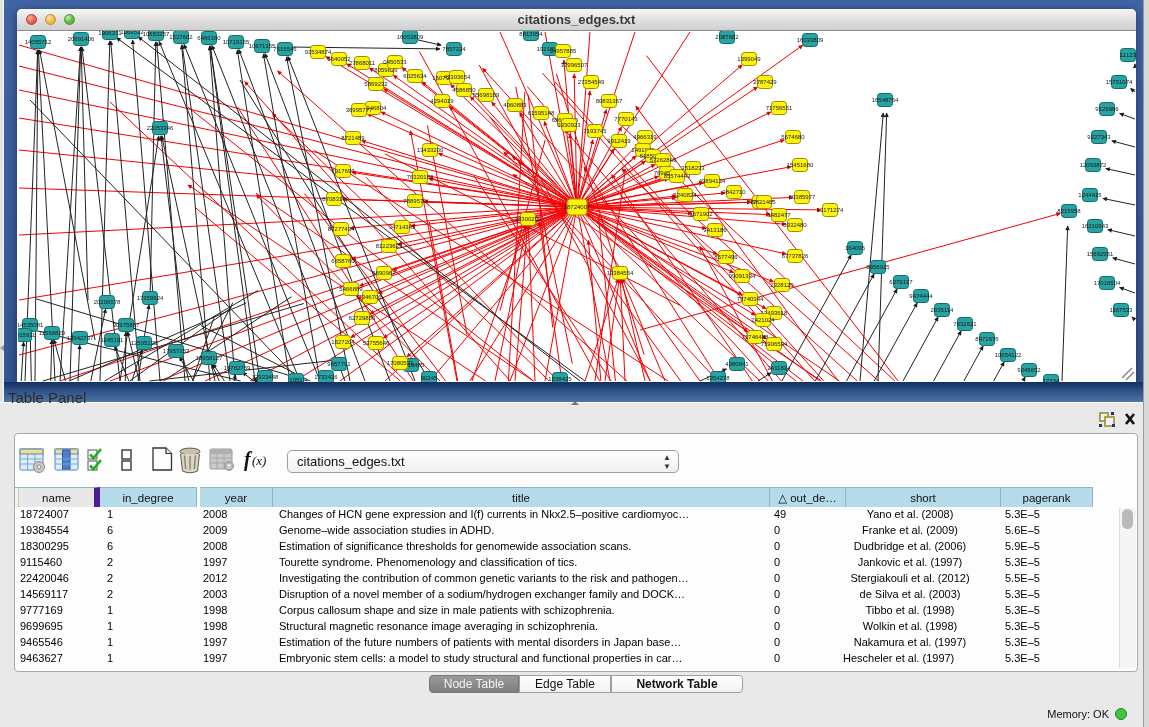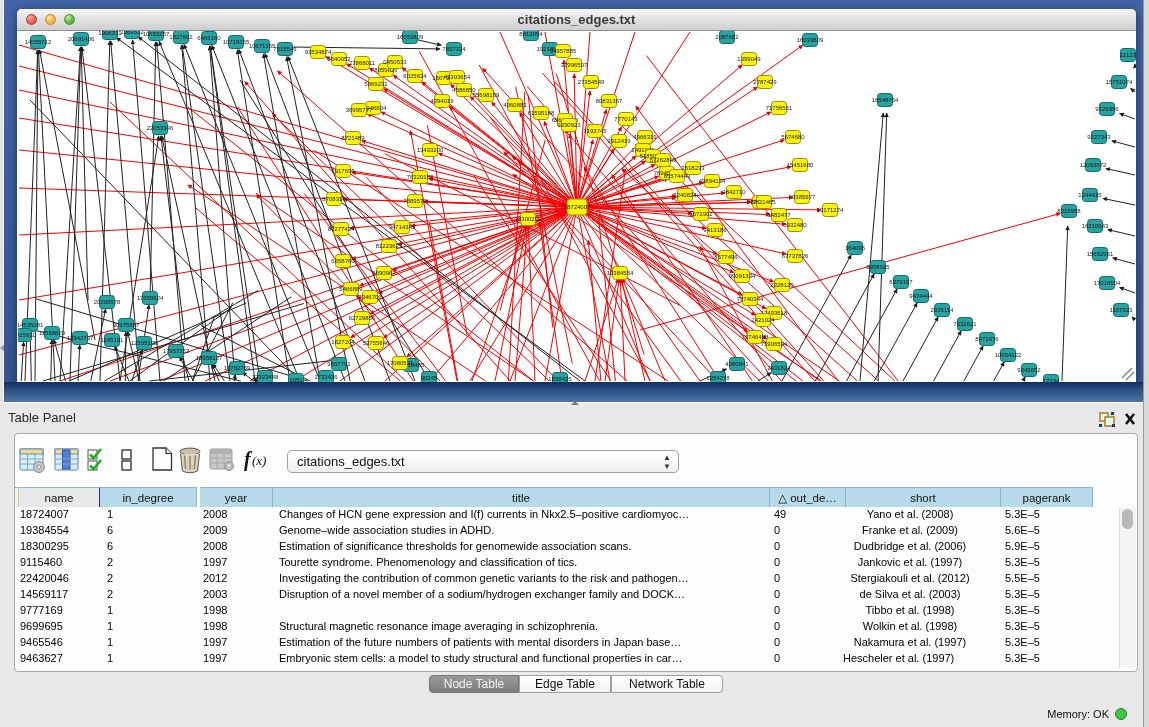--- a/index.html
+++ b/index.html
@@ -4,21 +4,21 @@
 body {width:1149px;height:727px;position:relative;overflow:hidden;font-family:"Liberation Sans",sans-serif;background:#e9e9e9;}
 #desk {position:absolute;left:4px;top:0;width:1139px;height:402px;background:linear-gradient(180deg,#4064a6 0%,#395b9d 60%,#33548f 100%);}
 #lstrip {position:absolute;left:0;top:0;width:4px;height:402px;background:#e3e3e3;border-right:1px solid #f8f8f8;}
 #rstrip {position:absolute;left:1143px;top:0;width:6px;height:402px;background:#d8d8d8;border-left:1px solid #9a9a9a;}
 #win {position:absolute;left:17px;top:9px;width:1119px;height:373px;border-radius:5px 5px 0 0;box-shadow:0 2px 10px rgba(0,0,0,0.45);background:#fff;}
 #tbar {position:absolute;left:0;top:0;width:100%;height:22px;border-radius:5px 5px 0 0;background:linear-gradient(180deg,#f6f6f6 0%,#e3e3e3 45%,#cfcfcf 100%);border-bottom:1px solid #8e8e8e;}
 #tbar .tl {position:absolute;top:4.5px;width:11px;height:11px;border-radius:50%;}
 #title {position:absolute;left:0;right:0;top:3px;text-align:center;font-size:13px;font-weight:bold;color:#3a3a3a;}
 #bluestrip {position:absolute;left:4px;top:382px;width:1139px;height:20px;background:linear-gradient(180deg,#13305d 0%,#2c4f86 40%,#50759f 100%);}
 #panel {position:absolute;left:0;top:402px;width:1143px;height:325px;background:#e9e9e9;border-top:1px solid #fdfdfd;}
-#ptitle {position:absolute;left:8px;top:410px;font-size:13px;color:#2a2a2a;}
+#ptitle {position:absolute;left:8px;top:389px;font-size:15px;color:#2a2a2a;}
 #container {position:absolute;left:14px;top:433px;width:1124px;height:239px;background:#fdfdfd;border:1px solid #a9a9a9;border-radius:4px;}
 #combo {position:absolute;left:287px;top:450px;width:392px;height:23px;background:linear-gradient(180deg,#ffffff,#f0f0f0);border:1px solid #9f9f9f;border-radius:5px;font-size:13px;color:#111;line-height:21px;padding-left:9px;}
 #combo .arrows {position:absolute;right:7px;top:2px;font-size:8px;color:#333;line-height:9px;text-align:center;}
 .hcell {position:absolute;top:487px;height:20px;background:#b5dbeb;border-right:1px solid #8fb6c8;border-top:1px solid #8fb6c8;font-size:11.5px;color:#111;text-align:center;line-height:20px;}
 .trow {position:absolute;left:0;width:1136px;height:16px;font-size:11px;color:#000;}
 .trow span {position:absolute;top:1px;white-space:nowrap;}
 #tabs {position:absolute;top:675px;left:429px;height:18px;font-size:12px;}
 .tab {position:absolute;top:0;height:18px;line-height:17px;text-align:center;border:1px solid #9f9f9f;background:linear-gradient(180deg,#ffffff,#f2f2f2);color:#111;}
 #memory {position:absolute;right:40px;top:708px;font-size:11px;color:#111;}
 #memdot {position:absolute;right:22px;top:708px;width:12px;height:12px;border-radius:50%;background:#3ec73e;border:1px solid #2a7f2a;}
@@ -621,21 +621,21 @@
  <rect x="192" y="4" width="22" height="5" fill="#b0b0b0"></rect>
  <path d="M192 13 h22 M192 18 h22 M199 9 v15 M206 9 v15" stroke="#a8a8a8"></path>
  <circle cx="211" cy="21" r="4.5" fill="#b5b5b5" stroke="#989898"></circle>
  <path d="M209.5 19.5 l3 3 M212.5 19.5 l-3 3" stroke="#fff" stroke-width="1.2"></path>
 
  <text x="226" y="21" font-family="Liberation Serif, serif" font-style="italic" font-weight="bold" font-size="20" fill="#111">f</text>
  <text x="234" y="20" font-family="Liberation Serif, serif" font-style="italic" font-size="13" fill="#111">(x)</text>
 </svg>
 <div id="combo">citations_edges.txt<div class="arrows">▲<br>▼</div></div>
 <div class="hcell" style="left:15px;width:4px;background:#f5f2e2;border-right:1px solid #c8c8c8;"></div>
-<div class="hcell" style="left:19px;width:81px;background:#e8e8e8;border-right:1px solid #4c1d95;">name</div>
+<div class="hcell" style="left:19px;width:81px;background:#e8e8e8;border-right:6px solid #4c1d95;">name</div>
 <div class="hcell" style="left:100px;width:97px;">in_degree</div>
 <div class="hcell" style="left:200px;width:73px;">year</div>
 <div class="hcell" style="left:273px;width:497px;">title</div>
 <div class="hcell" style="left:770px;width:76px;">△ out_de…</div>
 <div class="hcell" style="left:846px;width:155px;text-align:center;">short</div>
 <div class="hcell" style="left:1001px;width:92px;">pagerank</div>
 <div class="trow" style="top:507px;">
 <span style="left:20px;">18724007</span>
     <span style="left:107px;">1</span>
     <span style="left:203px;">2008</span>
@@ -686,20 +686,21 @@
     <span style="left:203px;">2003</span>
 <span style="left:279px;">Disruption of a novel member of a sodium/hydrogen exchanger family and DOCK…</span>
     <span style="left:774px;">0</span>
 <span style="left:843px;width:134px;text-align:center;">de Silva et al. (2003)</span>
     <span style="left:1005px;">5.3E–5</span>
 </div>
 <div class="trow" style="top:603px;">
 <span style="left:20px;">9777169</span>
     <span style="left:107px;">1</span>
     <span style="left:203px;">1998</span>
+<span style="left:279px;">Corpus callosum shape and size in male patients with schizophrenia.</span>
     <span style="left:774px;">0</span>
 <span style="left:843px;width:134px;text-align:center;">Tibbo et al. (1998)</span>
     <span style="left:1005px;">5.3E–5</span>
 </div>
 <div class="trow" style="top:619px;">
 <span style="left:20px;">9699695</span>
     <span style="left:107px;">1</span>
     <span style="left:203px;">1998</span>
 <span style="left:279px;">Structural magnetic resonance image averaging in schizophrenia.</span>
     <span style="left:774px;">0</span>
@@ -722,17 +723,17 @@
 <span style="left:279px;">Embryonic stem cells: a model to study structural and functional properties in car…</span>
     <span style="left:774px;">0</span>
 <span style="left:843px;width:134px;">Hescheler et al. (1997)</span>
     <span style="left:1005px;">5.3E–5</span>
 </div>
 <div style="position:absolute;left:1119px;top:508px;width:17px;height:160px;background:#f4f4f4;border-left:1px solid #dcdcdc;"></div>
 <div style="position:absolute;left:1122px;top:509px;width:11px;height:20px;background:#b9b9b9;border-radius:6px;"></div>
 <div id="tabs">
  <div class="tab" style="left:0;width:90px;background:linear-gradient(180deg,#9a9a9a,#7d7d7d);color:#f4f4f4;border-radius:4px 0 0 4px;border-color:#777;">Node Table</div>
  <div class="tab" style="left:90px;width:92px;">Edge Table</div>
- <div class="tab" style="left:182px;width:112px;border-radius:0 4px 4px 0;">Network Table</div>
+ <div class="tab" style="left:182px;width:132px;border-radius:0 4px 4px 0;font-weight:bold;">Network Table</div>
 </div>
 <div id="memory">Memory: OK</div>
 <div id="memdot"></div>
 <div style="position:absolute;left:1143px;top:402px;width:6px;height:325px;background:#d8d8d8;border-left:1px solid #9a9a9a;"></div>
 <div style="position:absolute;left:571px;top:401px;width:0;height:0;border-left:4px solid transparent;border-right:4px solid transparent;border-bottom:4px solid #777;"></div>
 </body></html>

